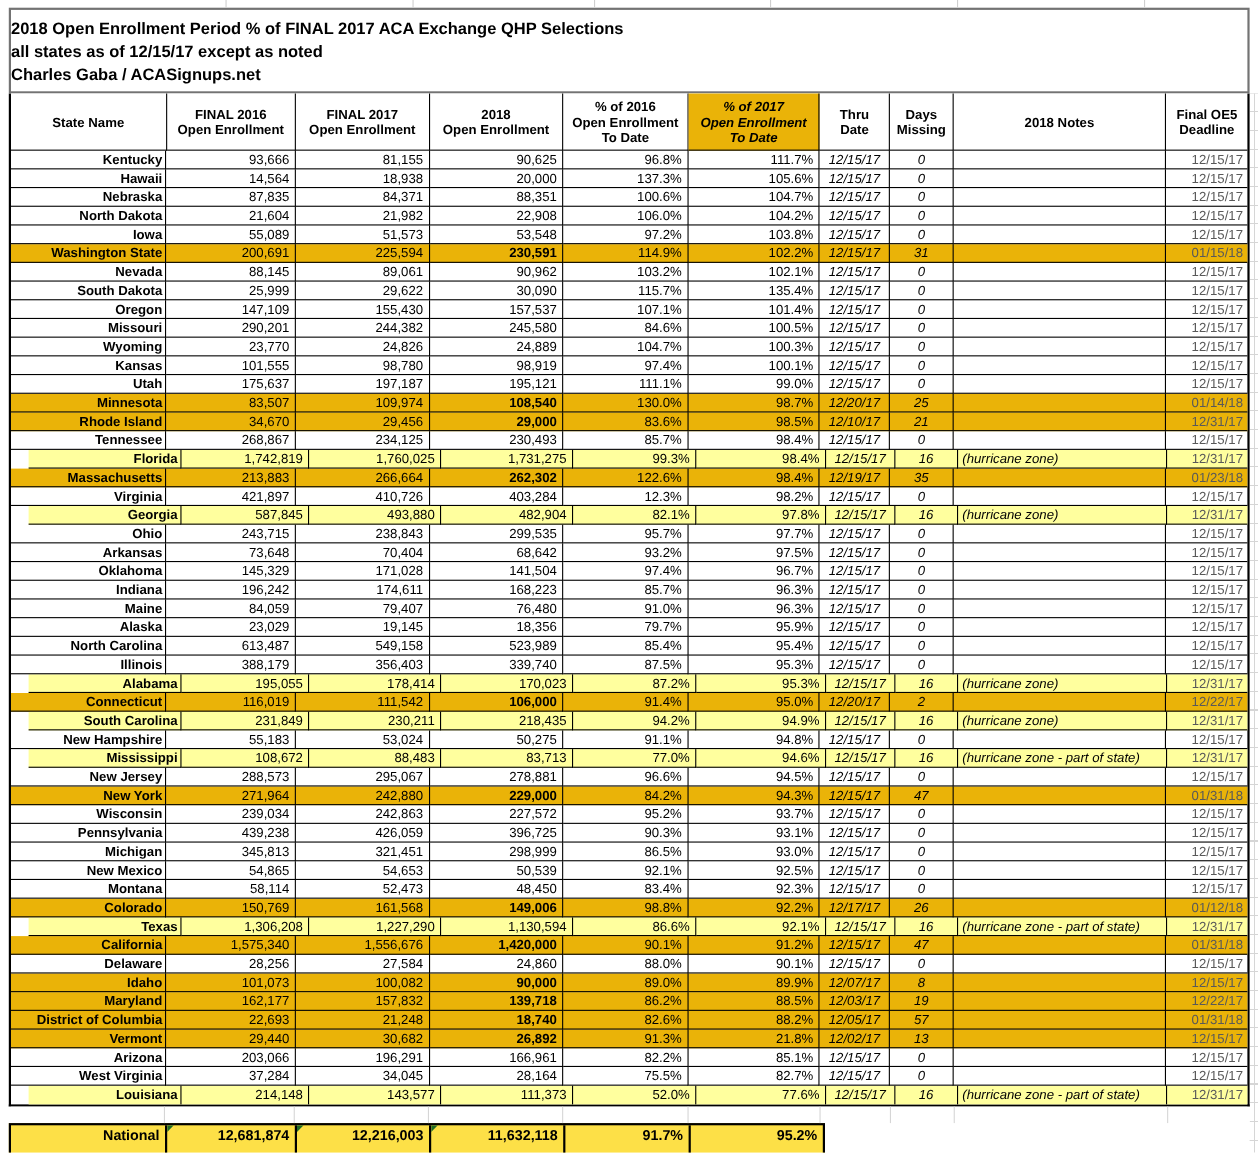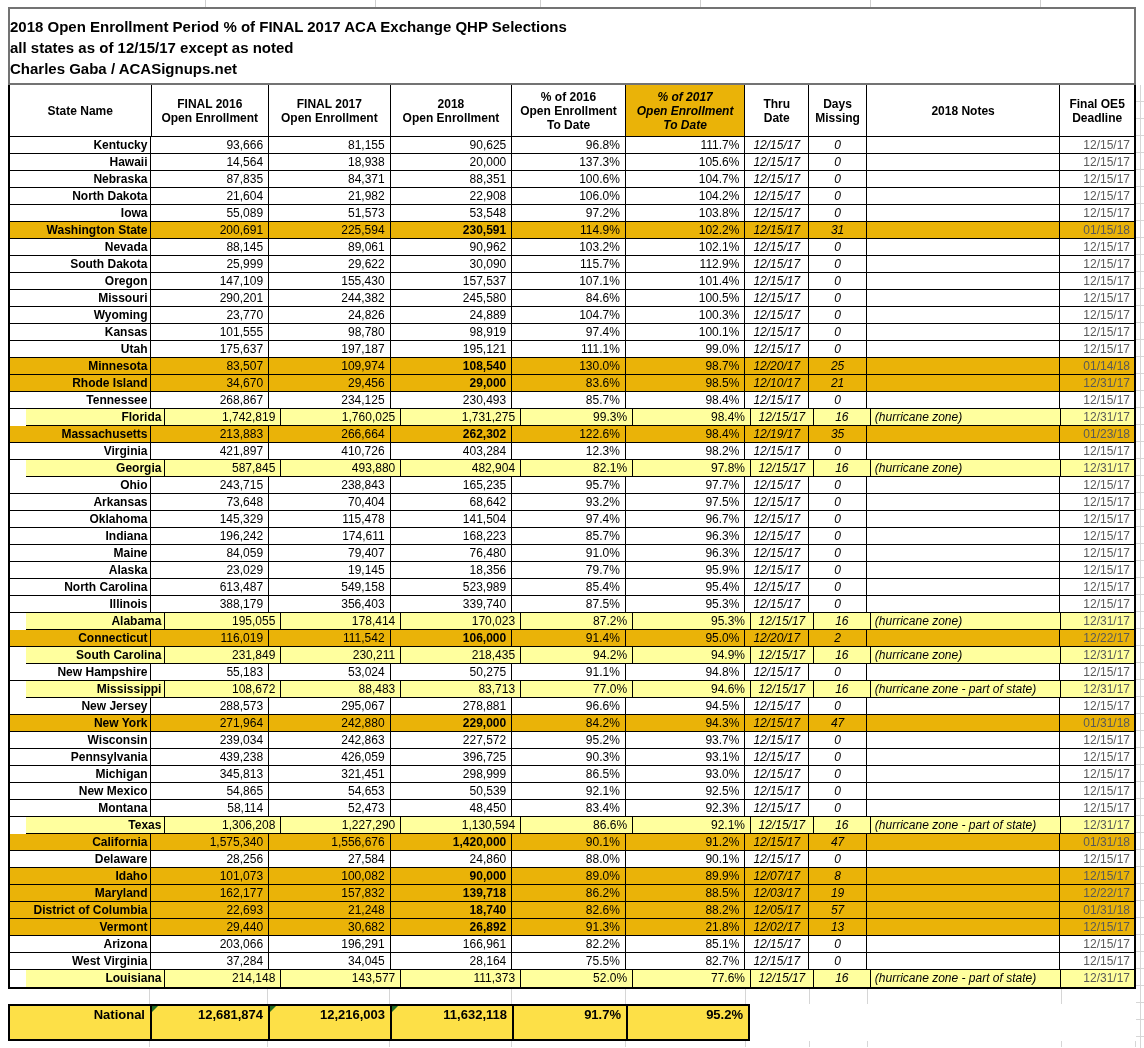--- a/index.html
+++ b/index.html
@@ -186,21 +186,21 @@
             <div class="cell c7 ic">0</div>
             <div class="cell c8 notes"></div>
             <div class="cell c9 deadline">12/15/17</div>
           </div>
           <div class="row">
             <div class="cell c0 state">South Dakota</div>
             <div class="cell c1 num">25,999</div>
             <div class="cell c2 num">29,622</div>
             <div class="cell c3 num">30,090</div>
             <div class="cell c4 num">115.7%</div>
-            <div class="cell c5 num">112.9%</div>
+            <div class="cell c5 num">135.4%</div>
             <div class="cell c6 ic">12/15/17</div>
             <div class="cell c7 ic">0</div>
             <div class="cell c8 notes"></div>
             <div class="cell c9 deadline">12/15/17</div>
           </div>
           <div class="row">
             <div class="cell c0 state">Oregon</div>
             <div class="cell c1 num">147,109</div>
             <div class="cell c2 num">155,430</div>
             <div class="cell c3 num">157,537</div>
@@ -340,21 +340,21 @@
             <div class="cell c5 num">97.8%</div>
             <div class="cell c6 ic">12/15/17</div>
             <div class="cell c7 ic">16</div>
             <div class="cell c8 notes">(hurricane zone)</div>
             <div class="cell c9 deadline">12/31/17</div>
           </div>
           <div class="row">
             <div class="cell c0 state">Ohio</div>
             <div class="cell c1 num">243,715</div>
             <div class="cell c2 num">238,843</div>
-            <div class="cell c3 num">165,235</div>
+            <div class="cell c3 num">299,535</div>
             <div class="cell c4 num">95.7%</div>
             <div class="cell c5 num">97.7%</div>
             <div class="cell c6 ic">12/15/17</div>
             <div class="cell c7 ic">0</div>
             <div class="cell c8 notes"></div>
             <div class="cell c9 deadline">12/15/17</div>
           </div>
           <div class="row">
             <div class="cell c0 state">Arkansas</div>
             <div class="cell c1 num">73,648</div>
@@ -363,21 +363,21 @@
             <div class="cell c4 num">93.2%</div>
             <div class="cell c5 num">97.5%</div>
             <div class="cell c6 ic">12/15/17</div>
             <div class="cell c7 ic">0</div>
             <div class="cell c8 notes"></div>
             <div class="cell c9 deadline">12/15/17</div>
           </div>
           <div class="row">
             <div class="cell c0 state">Oklahoma</div>
             <div class="cell c1 num">145,329</div>
-            <div class="cell c2 num">115,478</div>
+            <div class="cell c2 num">171,028</div>
             <div class="cell c3 num">141,504</div>
             <div class="cell c4 num">97.4%</div>
             <div class="cell c5 num">96.7%</div>
             <div class="cell c6 ic">12/15/17</div>
             <div class="cell c7 ic">0</div>
             <div class="cell c8 notes"></div>
             <div class="cell c9 deadline">12/15/17</div>
           </div>
           <div class="row">
             <div class="cell c0 state">Indiana</div>
@@ -575,20 +575,32 @@
             <div class="cell c0 state">Montana</div>
             <div class="cell c1 num">58,114</div>
             <div class="cell c2 num">52,473</div>
             <div class="cell c3 num">48,450</div>
             <div class="cell c4 num">83.4%</div>
             <div class="cell c5 num">92.3%</div>
             <div class="cell c6 ic">12/15/17</div>
             <div class="cell c7 ic">0</div>
             <div class="cell c8 notes"></div>
             <div class="cell c9 deadline">12/15/17</div>
+          </div>
+          <div class="row hl-blue">
+            <div class="cell c0 state">Colorado</div>
+            <div class="cell c1 num">150,769</div>
+            <div class="cell c2 num">161,568</div>
+            <div class="cell c3 num b2018">149,006</div>
+            <div class="cell c4 num">98.8%</div>
+            <div class="cell c5 num">92.2%</div>
+            <div class="cell c6 ic">12/17/17</div>
+            <div class="cell c7 ic">26</div>
+            <div class="cell c8 notes"></div>
+            <div class="cell c9 deadline">01/12/18</div>
           </div>
           <div class="row hl-yellow">
             <div class="cell c0 state">Texas</div>
             <div class="cell c1 num">1,306,208</div>
             <div class="cell c2 num">1,227,290</div>
             <div class="cell c3 num">1,130,594</div>
             <div class="cell c4 num">86.6%</div>
             <div class="cell c5 num">92.1%</div>
             <div class="cell c6 ic">12/15/17</div>
             <div class="cell c7 ic">16</div>

